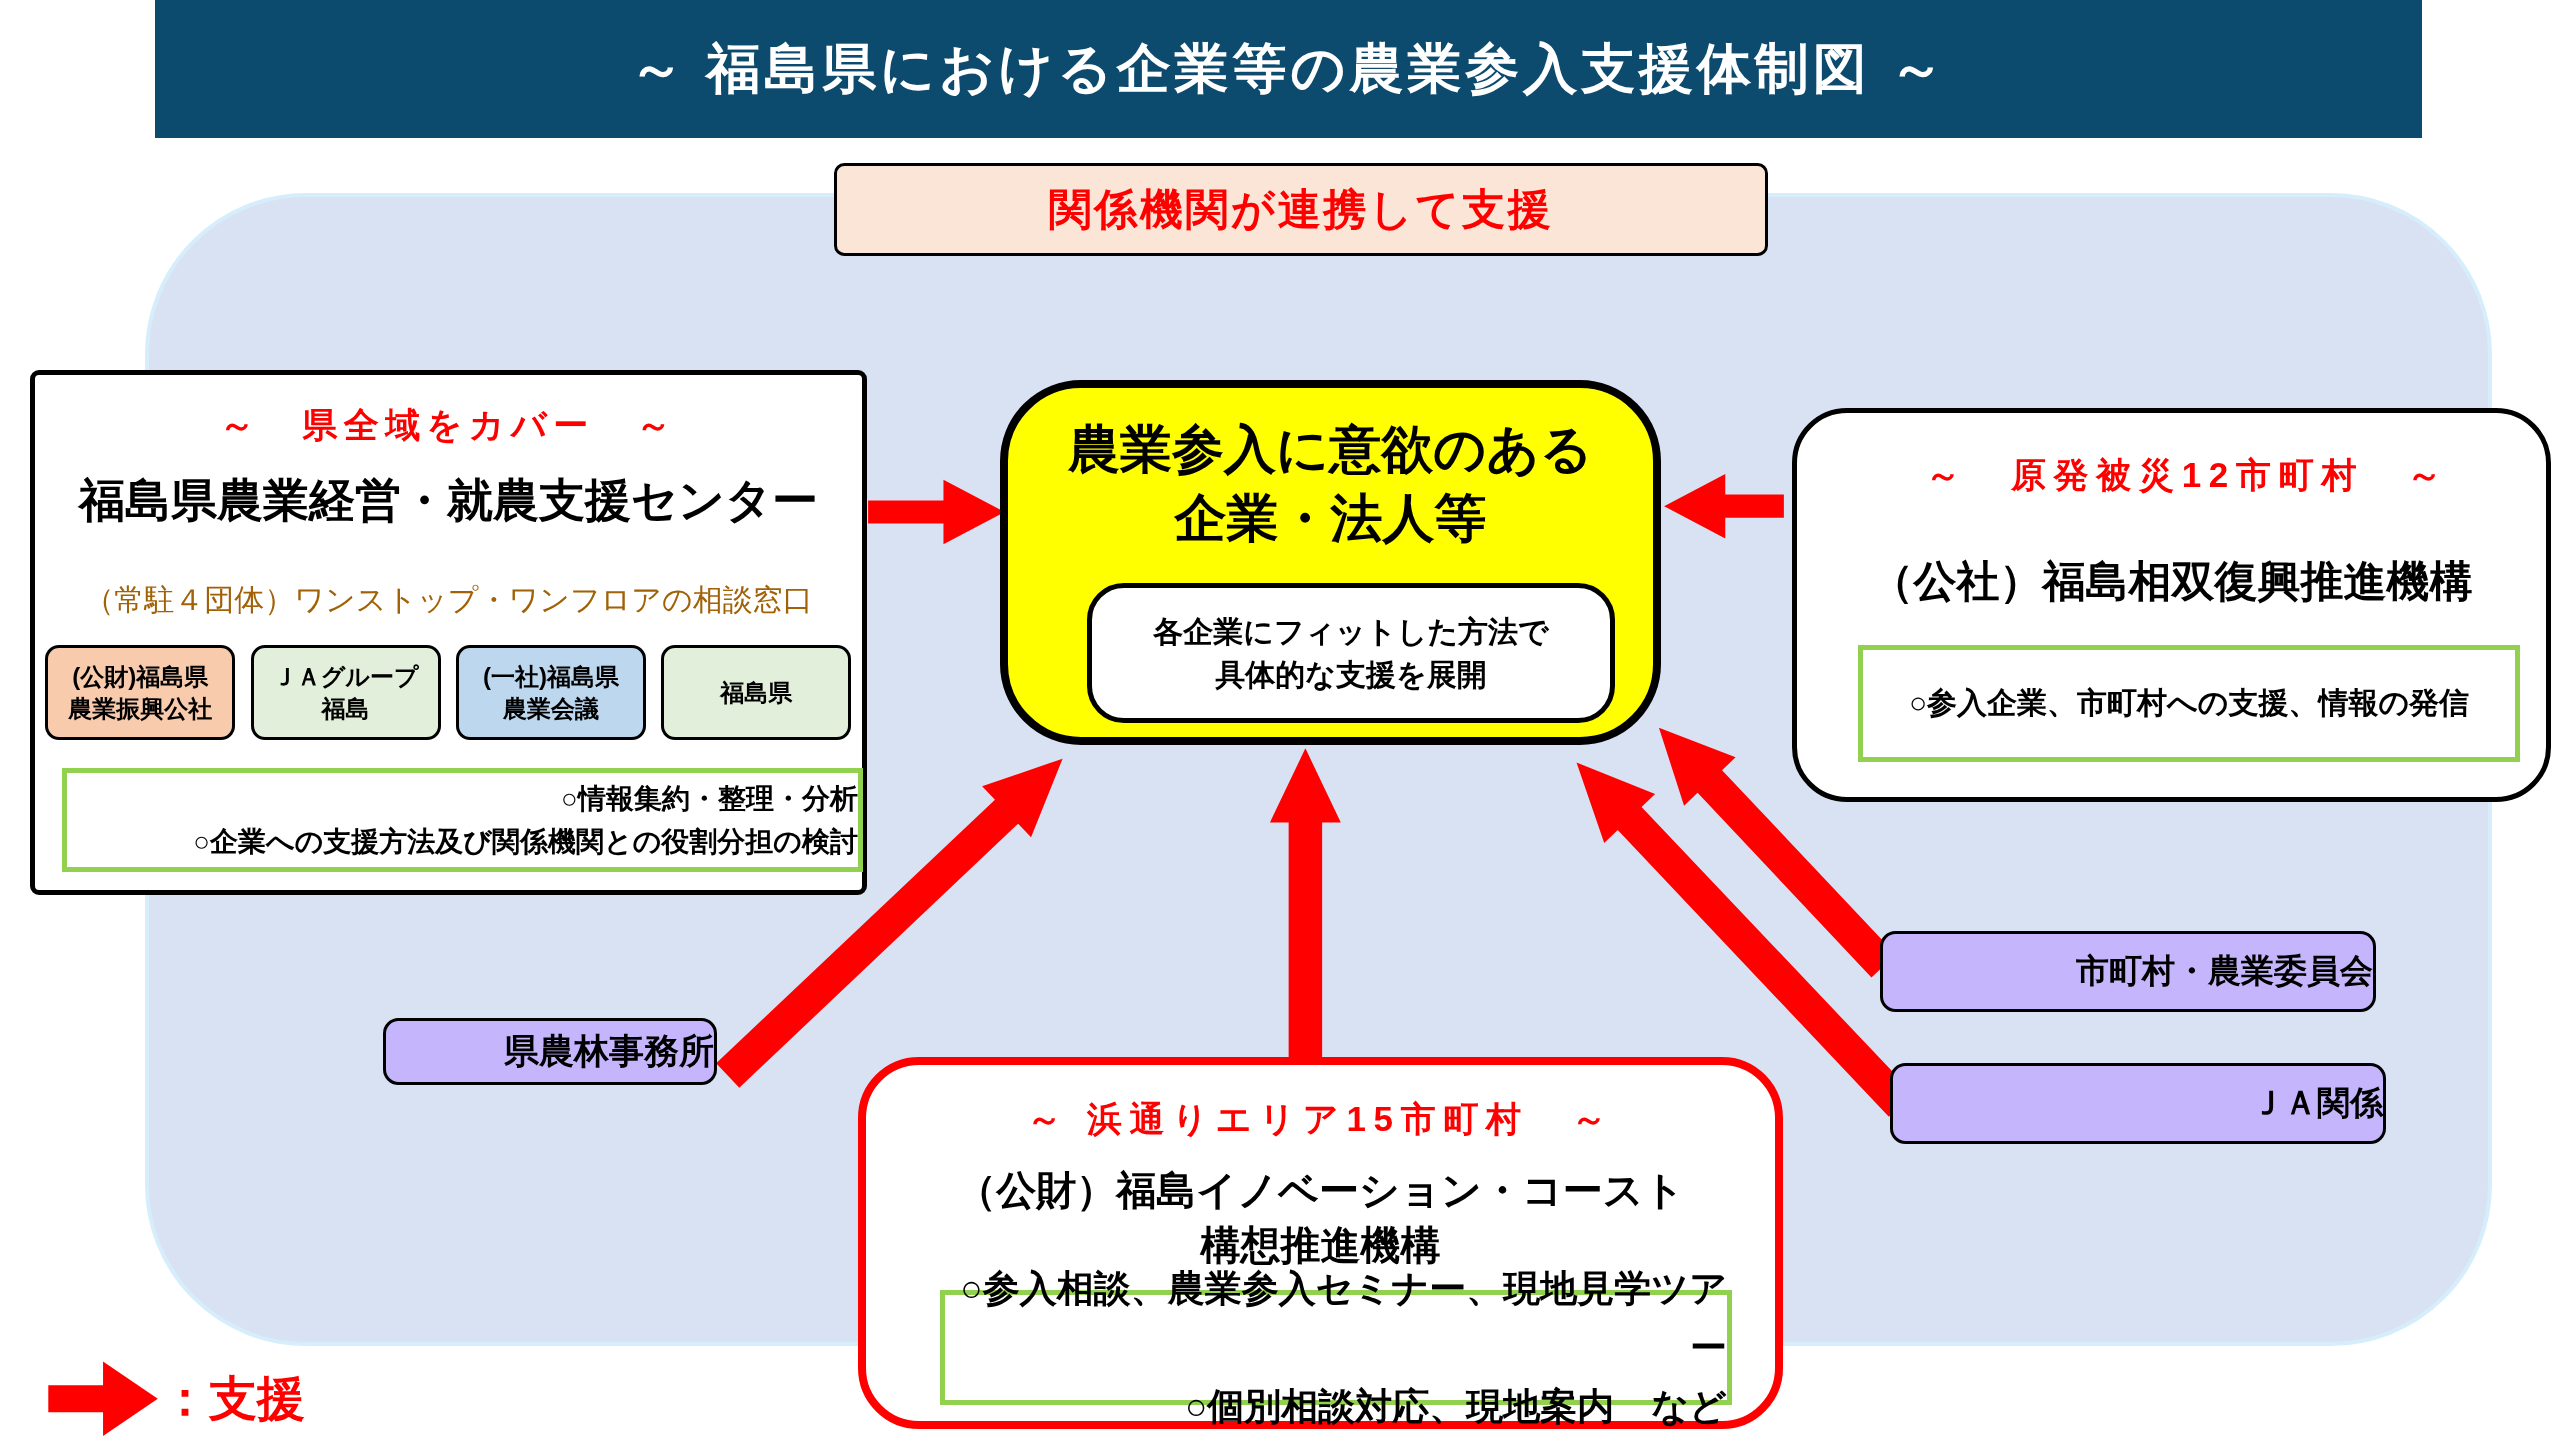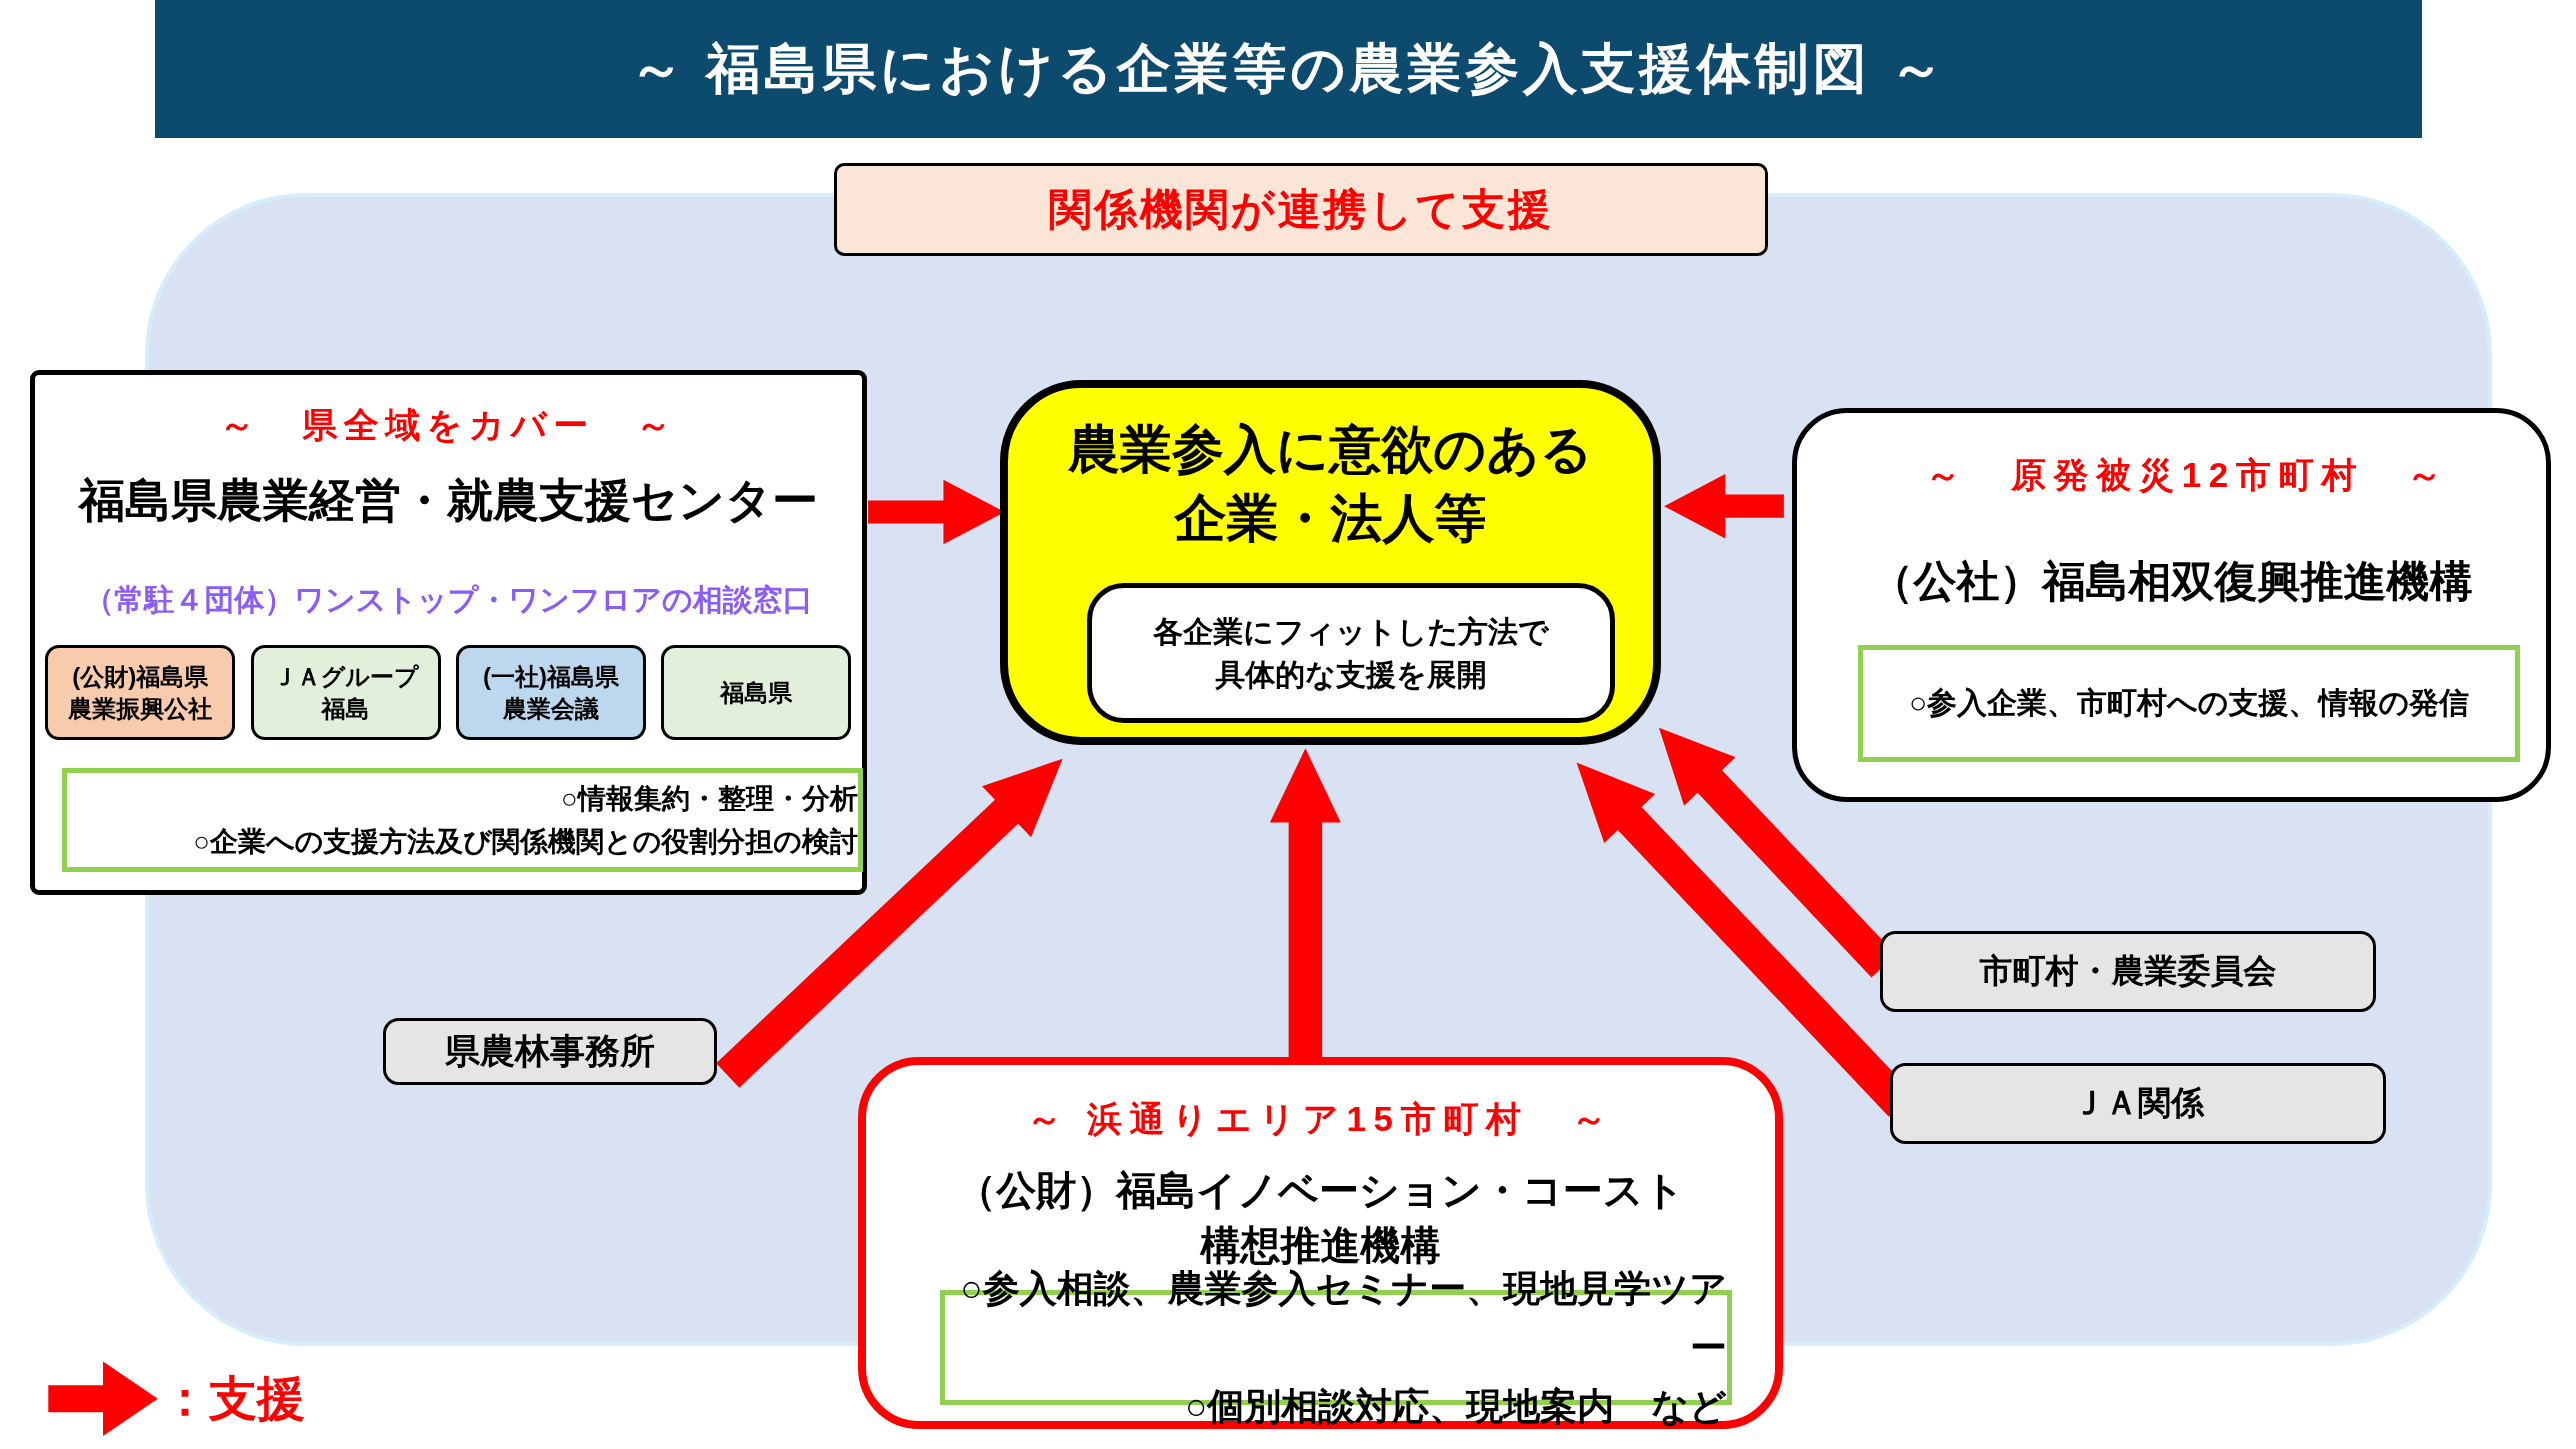--- a/index.html
+++ b/index.html
@@ -48,21 +48,21 @@
   .greenpanel{
     background:#ffffff;border:5.2px solid #92D050;box-sizing:border-box;
     display:flex;flex-direction:column;justify-content:center;
     color:#000;font-weight:bold;text-align:right;
   }
 
   
   .leftbox{left:30px;top:370px;width:837px;height:525px;border-radius:9px;}
   .leftbox .scope{top:27px;font-size:35px;letter-spacing:6.4px;}
   .leftbox .orgname{top:95px;font-size:46px;}
-  .leftbox .subtitle{top:205px;width:100%;text-align:center;color:#8b5cf6;font-weight:bold;font-size:30px;}
+  .leftbox .subtitle{top:205px;width:100%;text-align:center;color:#a16207;font-weight:normal;font-size:30px;}
   .members{left:10.3px;top:270px;width:806px;height:95px;display:flex;gap:15.5px;}
   .member{
     flex:1;border:3.9px solid #000;border-radius:14px;box-sizing:border-box;
     display:flex;flex-direction:column;align-items:center;justify-content:center;
     font-size:24px;font-weight:bold;line-height:1.3;text-align:center;color:#000;
   }
   .member-green{background:#E2EFDA;}
   .member-peach{background:#F8CBAD;}
   .member-blue{background:#BDD7EE;}
   .leftbox .greenpanel{left:27px;top:393px;width:801px;height:104px;padding-left:11.6px;font-size:28px;line-height:1.55;}
@@ -95,23 +95,23 @@
     left:858px;top:1057px;width:925px;height:372px;
     background:#fff;border:8.4px solid #FF0000;border-radius:61px;
     box-sizing:border-box;z-index:3;
   }
   .bottombox .scope{top:31px;font-size:35px;letter-spacing:7.7px;}
   .bottombox .orgname{top:98px;font-size:40px;line-height:1.38;}
   .bottombox .greenpanel{left:74px;top:225px;width:792px;height:115px;padding-left:4px;font-size:37px;line-height:1.6;}
 
   
   .cream{
-    background:#e5e5e5;border:3.9px solid #000;border-radius:15.5px;
-    box-sizing:border-box;z-index:3;
-    display:flex;align-items:center;justify-content:center;
+    background:#c4b5fd;border:3.9px solid #000;border-radius:15.5px;
+    box-sizing:border-box;z-index:3;
+    display:flex;align-items:center;justify-content:flex-end;
     color:#000;font-weight:bold;
   }
   .prefoffice{left:383px;top:1018px;width:334px;height:67px;font-size:35px;}
   .muni{left:1880px;top:931px;width:496px;height:81px;font-size:33px;}
   .janode{left:1890px;top:1063px;width:496px;height:81px;font-size:33px;}
 
   
   .legendtext{
     left:161px;top:1360px;height:77px;
     display:flex;align-items:center;

